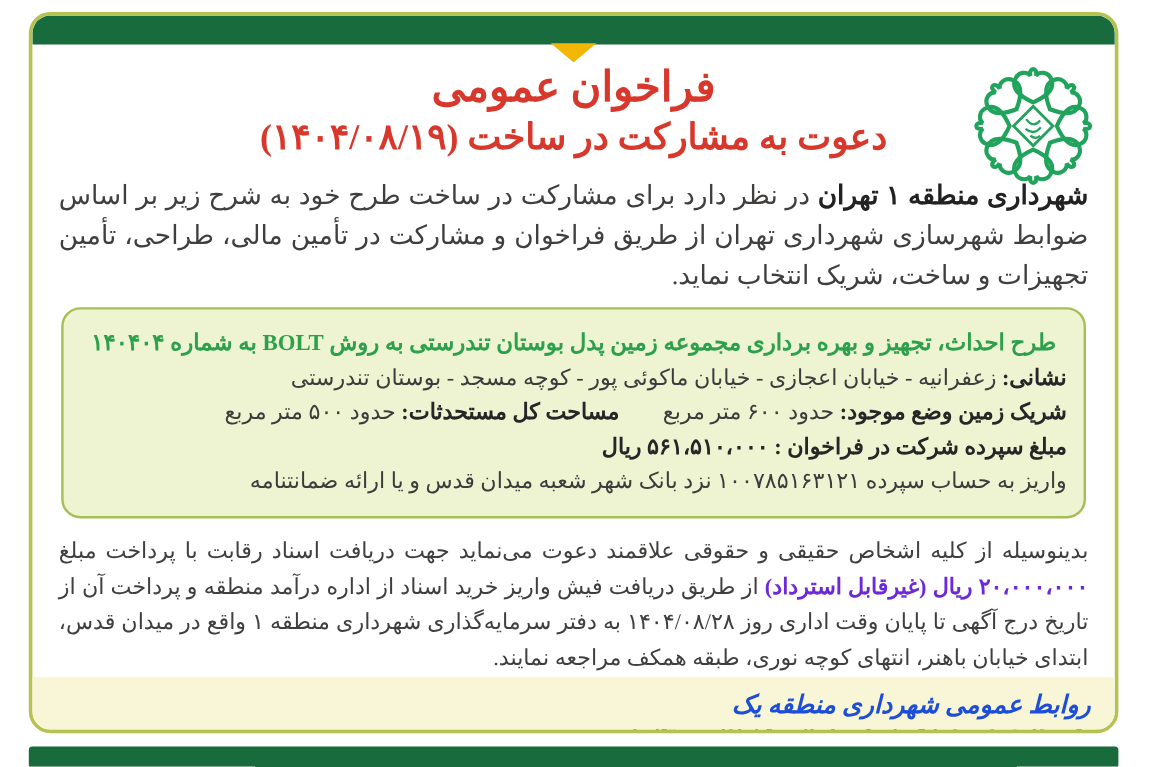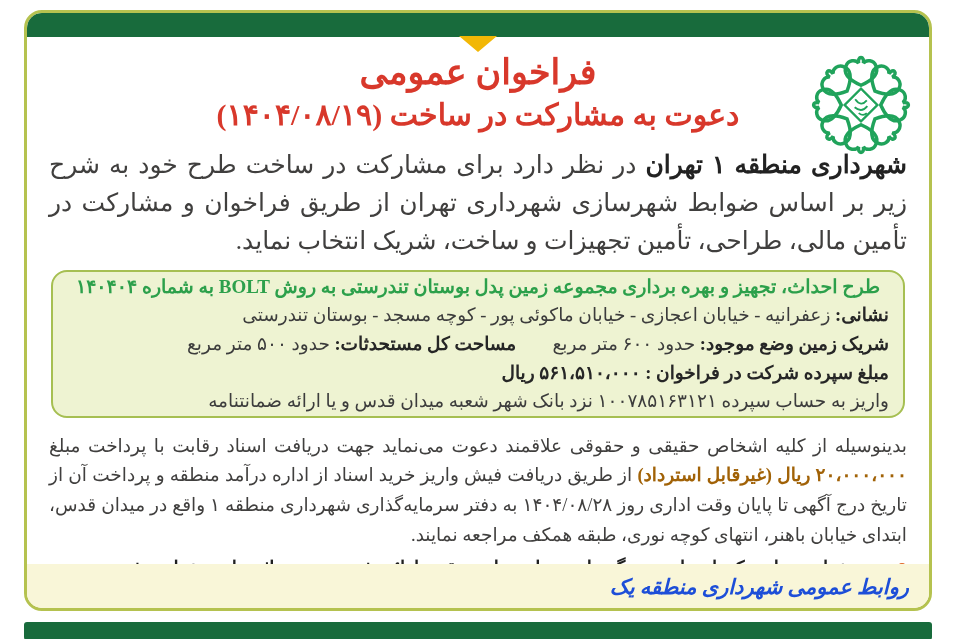--- a/index.html
+++ b/index.html
@@ -24,34 +24,34 @@
   }
   
   .logo{
     position:absolute;top:34px;right:10px;width:116px;height:116px;z-index:2;
   }
   .titleblock{ text-align:center;padding-top:38px; }
   .t1{ color:#d8382b;font-weight:bold;font-size:35px;line-height:1.25; }
   .t2{ color:#d8382b;font-weight:bold;font-size:30px;line-height:1.3; }
   
   .content{ direction:rtl;padding:0 16px; color:#403f3e; }
-  .intro{ margin:12px 6px 10px 6px;font-size:25px;line-height:1.52;text-align:justify; }
+  .intro{ margin:12px 6px 10px 6px;font-size:22px;line-height:1.52;text-align:justify; }
   .intro b{ color:#222; }
   
   .box{
     margin:6px 8px;background:#eef3d2;border:2.5px solid #a6bf52;border-radius:16px;
-    padding:0 14px;font-size:18.5px;line-height:1.55;color:#3c3c3c;
+    padding:14px 14px;font-size:18.5px;line-height:1.55;color:#3c3c3c;
   }
   .box .center{ text-align:right; }
   .box-title{ color:#2ca04b;font-weight:bold;text-align:center;font-size:19px; }
   .box b{ color:#262626; }
   .areas{ display:flex;justify-content:space-between;padding-left:120px; }
   
   .body1{ margin:14px 6px 4px 6px;font-size:18.5px;line-height:1.6;text-align:justify; }
-  .body1 b{ color:#a16207; }
+  .body1 b{ color:#6d28d9; }
   .bullet{ margin:2px 6px;font-size:18.5px;line-height:1.55;text-align:justify;font-weight:bold;color:#1f1f1f; }
   .dot{
     display:inline-block;width:10px;height:10px;border-radius:50%;
     background:#e2692a;margin-left:7px;vertical-align:1px;
   }
   
   .footer{
     position:absolute;left:0;right:0;bottom:0;height:44px;background:#f9f6d8;
     display:flex;flex-direction:row;justify-content:space-between;align-items:center;
     direction:rtl;padding:6px 20px 4px 140px;box-sizing:border-box;

